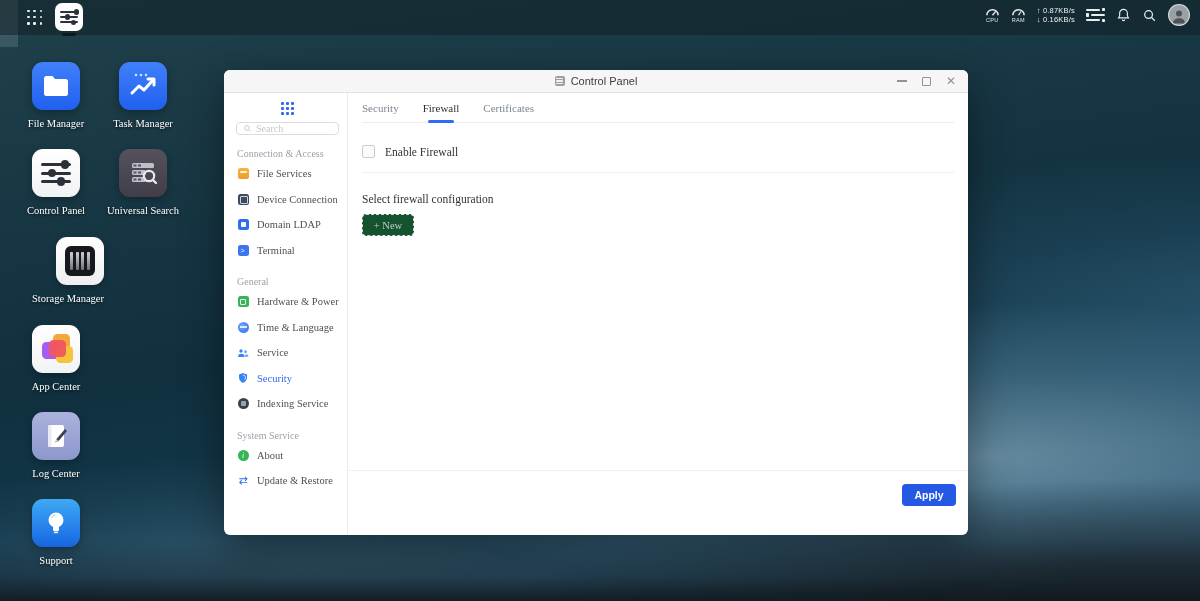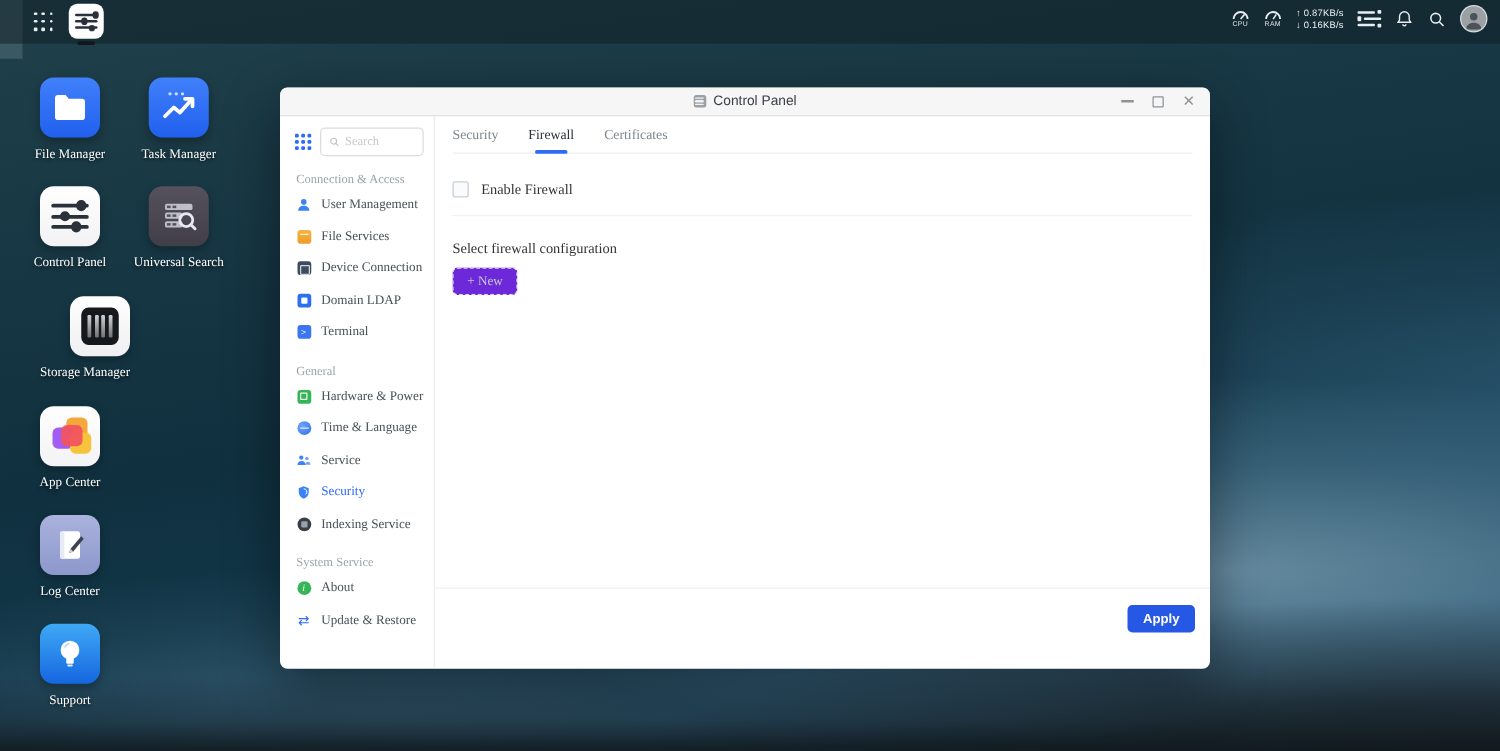--- a/index.html
+++ b/index.html
@@ -97,21 +97,21 @@
   .win-controls { position:absolute; right:12px; top:0; height:100%; display:flex;
     align-items:center; gap:15px; }
   .wc-min { width:10px; height:1.6px; background:#8f9296; }
   .wc-max { width:9px; height:9px; border:1.4px solid #8f9296; border-radius:1px; }
   .wc-close { font-size:12px; color:#8f9296; line-height:1; font-family:"Liberation Sans",sans-serif; }
 
   .win-body { display:flex; height:441px; }
 
   
   .sidebar { width:124px; border-right:1px solid #ececec; padding-top:9px; position:relative; }
-  .sb-head { display:flex; align-items:center; padding:0 8px 0 12px; gap:7px; }
+  .sb-head { display:flex; align-items:center; padding:0 8px 0 12px; gap:7px;flex-direction:column; }
   .sb-grid { width:13px; height:13px; display:grid; grid-template-columns:repeat(3,1fr); gap:2px; flex:none; }
   .sb-grid i { width:2.6px; height:2.6px; background:#2f6bf6; border-radius:1px; display:block; }
   .sb-search { flex:1; height:23px; border:1px solid #dcdcdc; border-radius:4px; background:#fff;
     display:flex; align-items:center; padding:0 6px; gap:4px; }
   .sb-search svg { flex:none; }
   .sb-search input { border:none; outline:none; width:100%; font-size:10px; color:#777;
     font-family:"Liberation Serif", serif; background:transparent; }
   .sb-search input::placeholder { color:#c4c8cc; }
   .sb-section-h { font-size:10px; color:#9aa3ab; margin:13px 0 2px 13px; }
   .sb-item { height:25.5px; display:flex; align-items:center; gap:8px; padding-left:13px;
@@ -139,21 +139,21 @@
   .tab { font-size:11px; color:#7d868f; position:relative; cursor:pointer; padding-bottom:8px; }
   .tab.active { color:#2c3138; font-weight:normal; }
   .tab.active:after { content:""; position:absolute; left:50%; transform:translateX(-50%);
     bottom:-1px; width:26px; height:3px; background:#2f6bf6; border-radius:2px; }
   .enable-row { margin-top:22px; display:flex; align-items:center; gap:10px; }
   .checkbox { width:13px; height:13px; border:1px solid #c9ced4; border-radius:2px; background:#fafbfc; }
   .enable-label { font-size:11.5px; color:#333; }
   .hdivider { margin-top:14px; border-bottom:1px solid #f0f1f2; }
   .select-label { margin-top:20px; font-size:11.5px; color:#333; }
   .new-btn { margin-top:9px; width:52px; height:22px; border:1px dashed #d8dce1; border-radius:4px;
-    background:#6d28d9; color:#c3c9d0; font-size:10.5px; display:flex; align-items:center;
+    background:#14532d; color:#c3c9d0; font-size:10.5px; display:flex; align-items:center;
     justify-content:center; gap:3px; font-family:"Liberation Serif", serif; }
   .footer { position:absolute; left:0; right:0; bottom:13px; height:51px; border-top:1px solid #f0f0f0; }
   .apply-btn { position:absolute; right:12px; top:13px; width:54px; height:22px; background:#2458e5;
     border:none; border-radius:4px; color:#fff; font-size:10.5px; font-weight:bold;
     font-family:"Liberation Sans", sans-serif; cursor:pointer; }
 </style>
 </head>
 <body>
 
 <div class="left-sliver"></div>
@@ -383,29 +383,20 @@
               <circle cx="10.5" cy="10.5" r="6.2" fill="none" stroke="#c0c4c9" stroke-width="2.4"></circle>
               <line x1="15.3" y1="15.3" x2="20.5" y2="20.5" stroke="#c0c4c9" stroke-width="2.4"></line>
             </svg>
           <input type="text" placeholder="Search" style="">
         </div>
       </div>
 
       <div class="sb-section-h">Connection &amp; Access</div>
       <div class="sb-item">
         <span class="nic">
-            <svg viewBox="0 0 24 24">
-              <circle cx="12" cy="7" r="4.5" fill="#3b82f6"></circle>
-              <path d="M3 21c0-5 4-8 9-8s9 3 9 8z" fill="#3b82f6"></path>
-            </svg>
-          </span>
-        <span>User Management</span>
-      </div>
-      <div class="sb-item">
-        <span class="nic">
             <span class="sq-ic sq-files"></span>
           </span>
         <span>File Services</span>
       </div>
       <div class="sb-item">
         <span class="nic">
             <span class="sq-ic sq-device"></span>
           </span>
         <span>Device Connection</span>
       </div>

